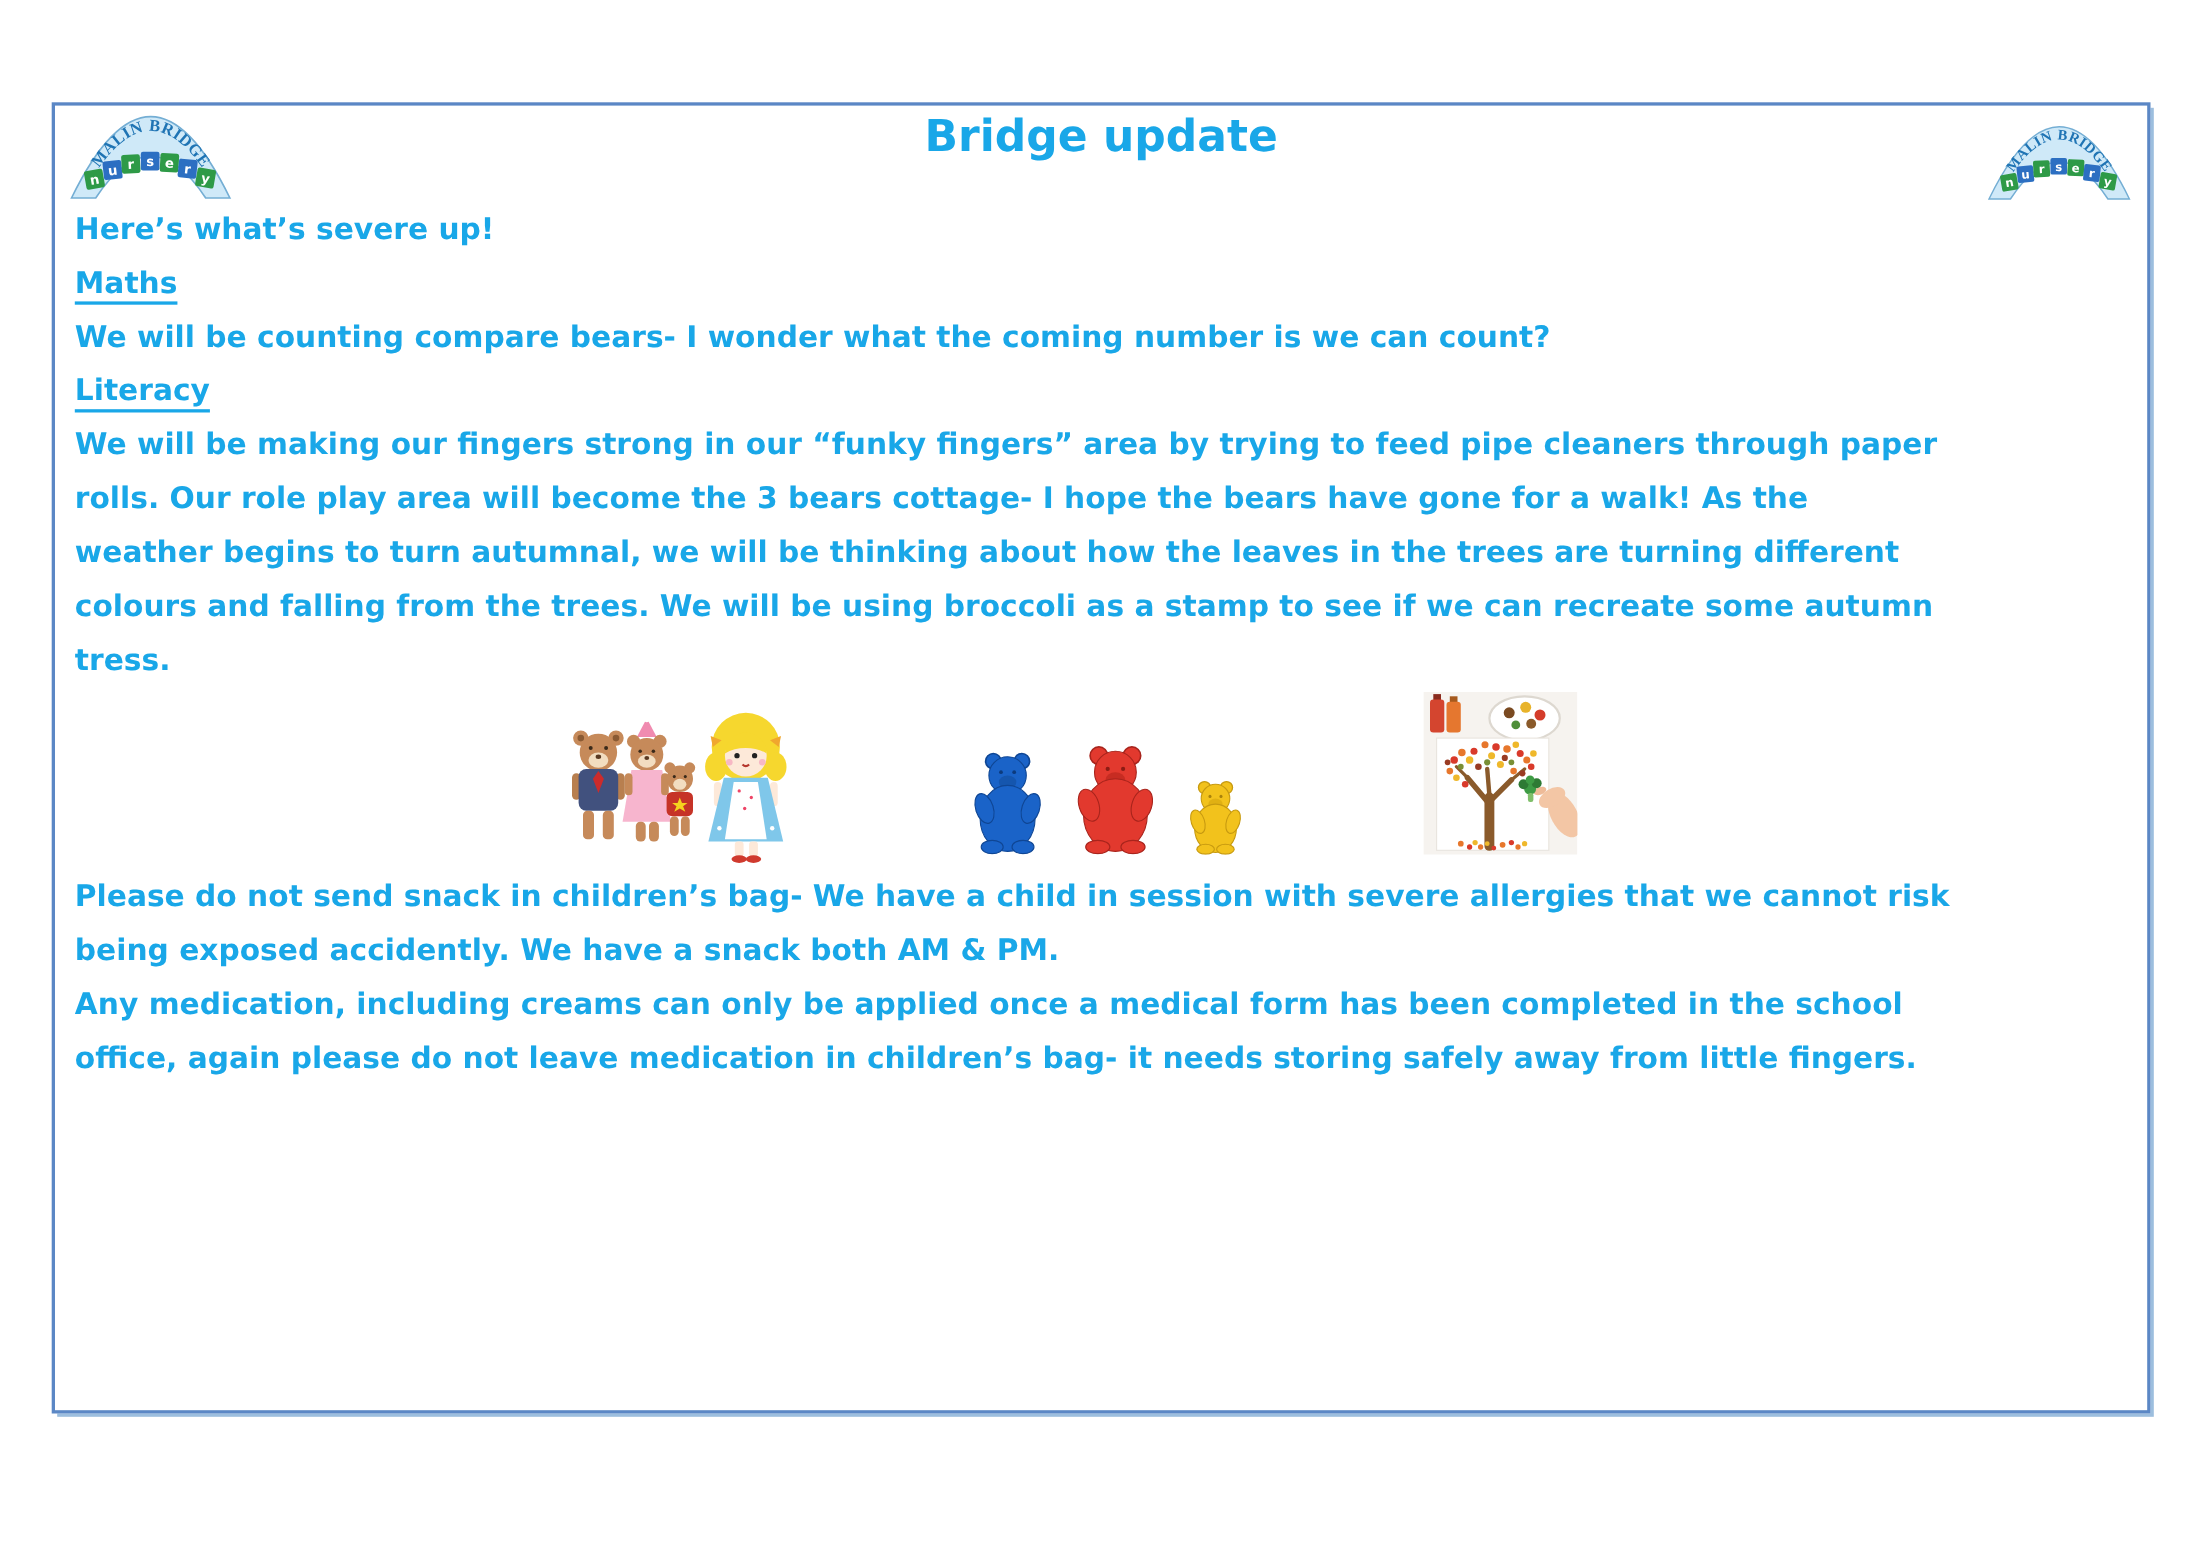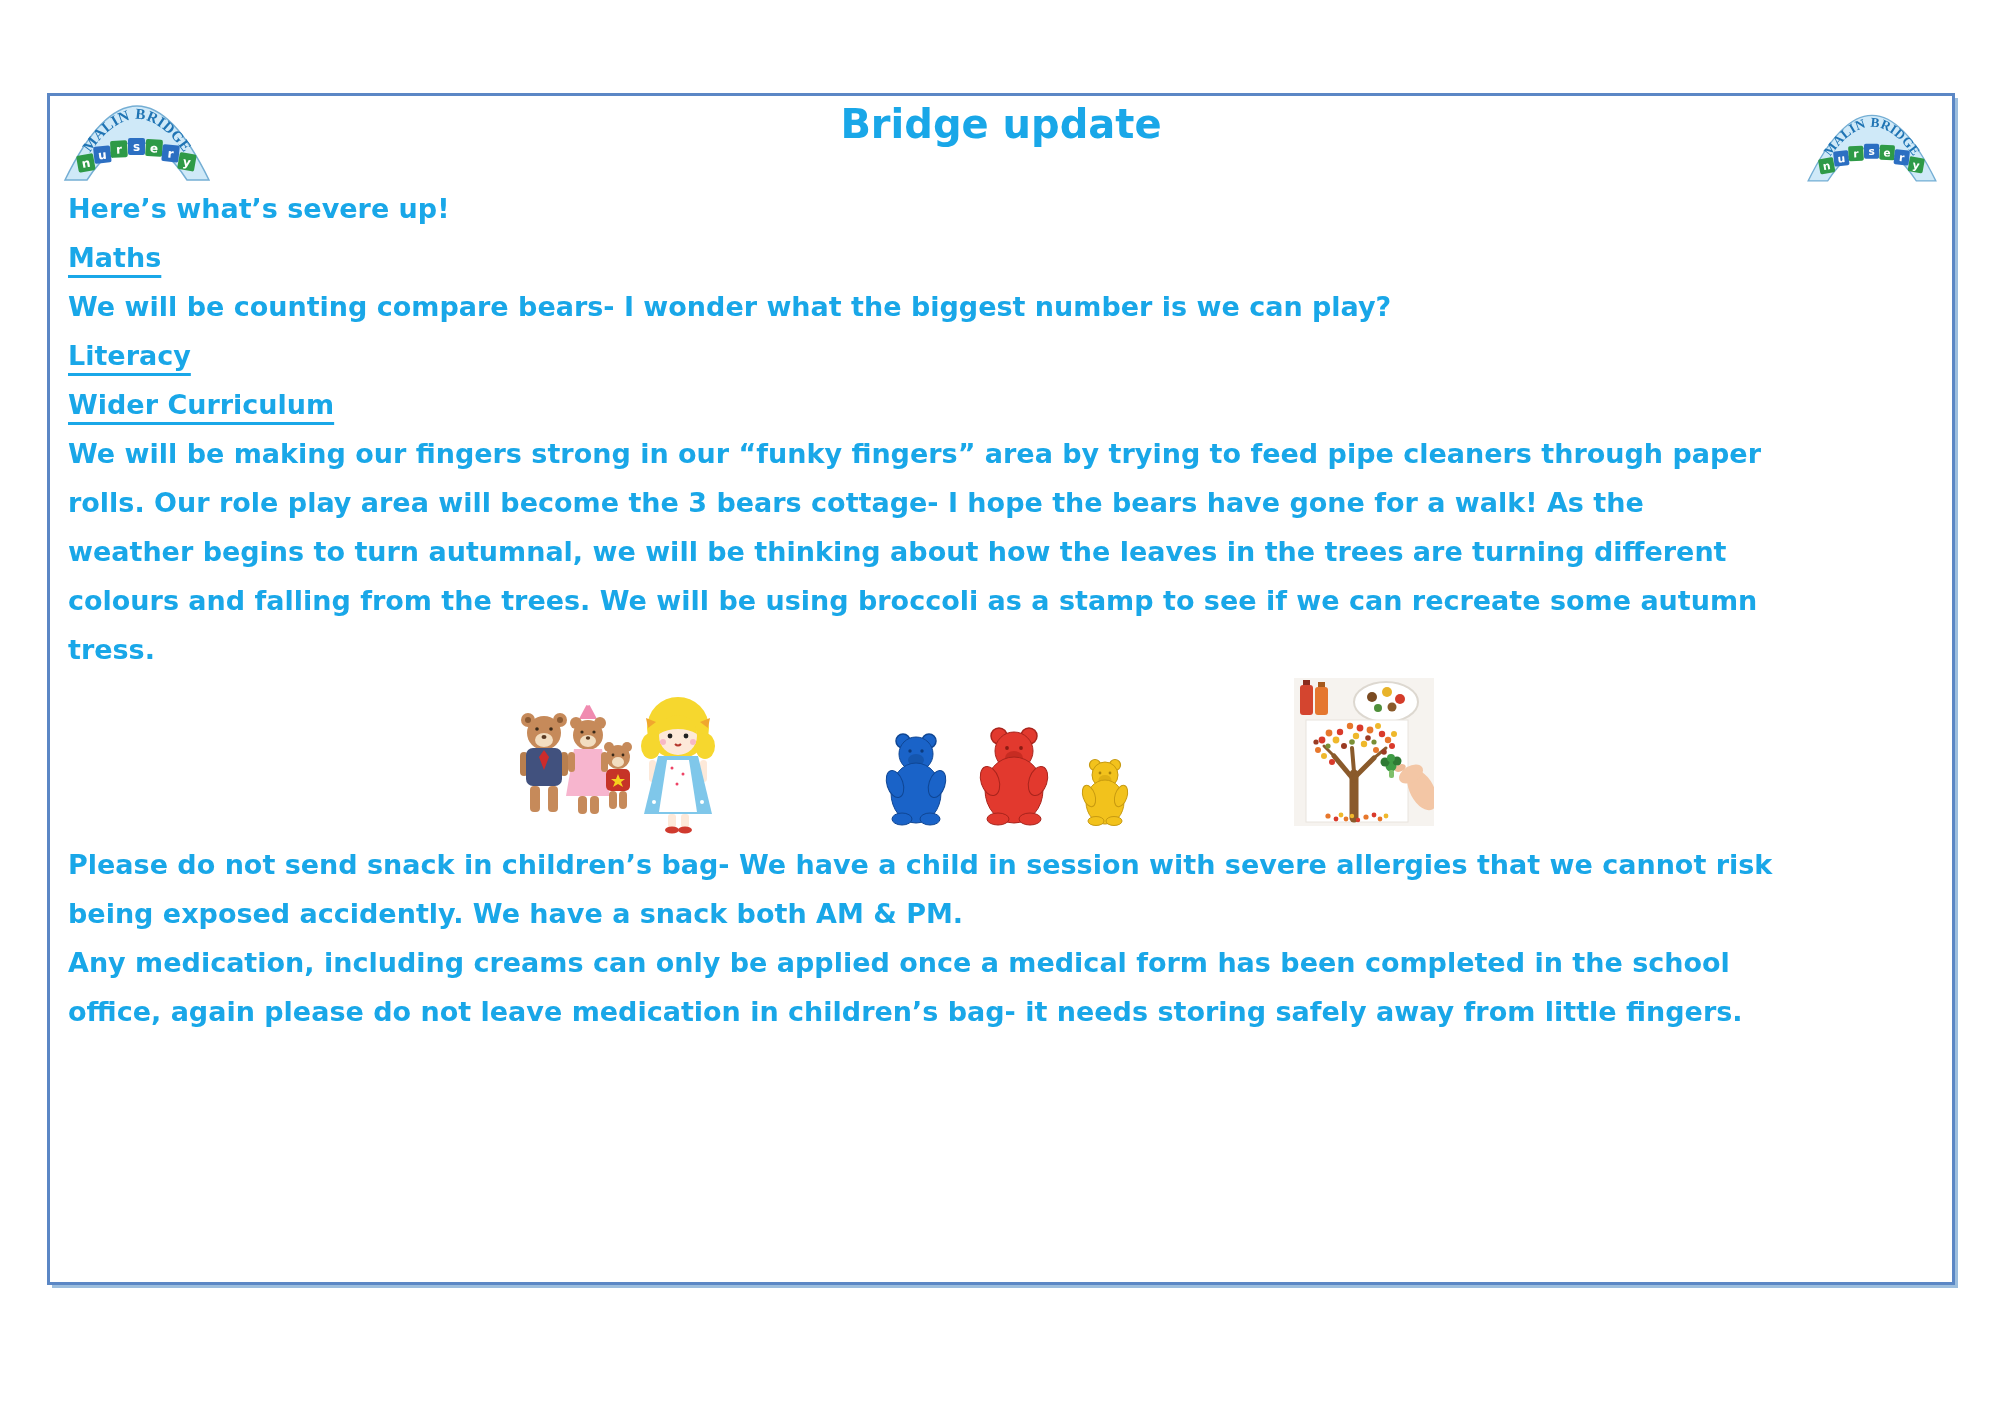--- a/index.html
+++ b/index.html
@@ -121,25 +121,24 @@
               <text x="8.5" y="13">y</text>
             </g>
         </g>
       </svg>
     </div>
 
     <div class="content">
       <p class="intro">Here’s what’s severe up!</p>
 
       <p><span class="sec-heading">Maths</span></p>
-      <p>We will be counting compare bears- I wonder what the biggest number is we can play?</p>
+      <p>We will be counting compare bears- I wonder what the coming number is we can count?</p>
 
       <p><span class="sec-heading">Literacy</span></p>
 
-      <p><span class="sec-heading">Wider Curriculum</span></p>
       <p>We will be making our fingers strong in our “funky fingers” area by trying to feed pipe cleaners through paper
 rolls. Our role play area will become the 3 bears cottage- I hope the bears have gone for a walk! As the
 weather begins to turn autumnal, we will be thinking about how the leaves in the trees are turning different
 colours and falling from the trees. We will be using broccoli as a stamp to see if we can recreate some autumn
 tress.</p>
 
       <div class="images-row">
 
         <svg class="img-goldilocks" viewBox="0 0 245 150">
           <g>

